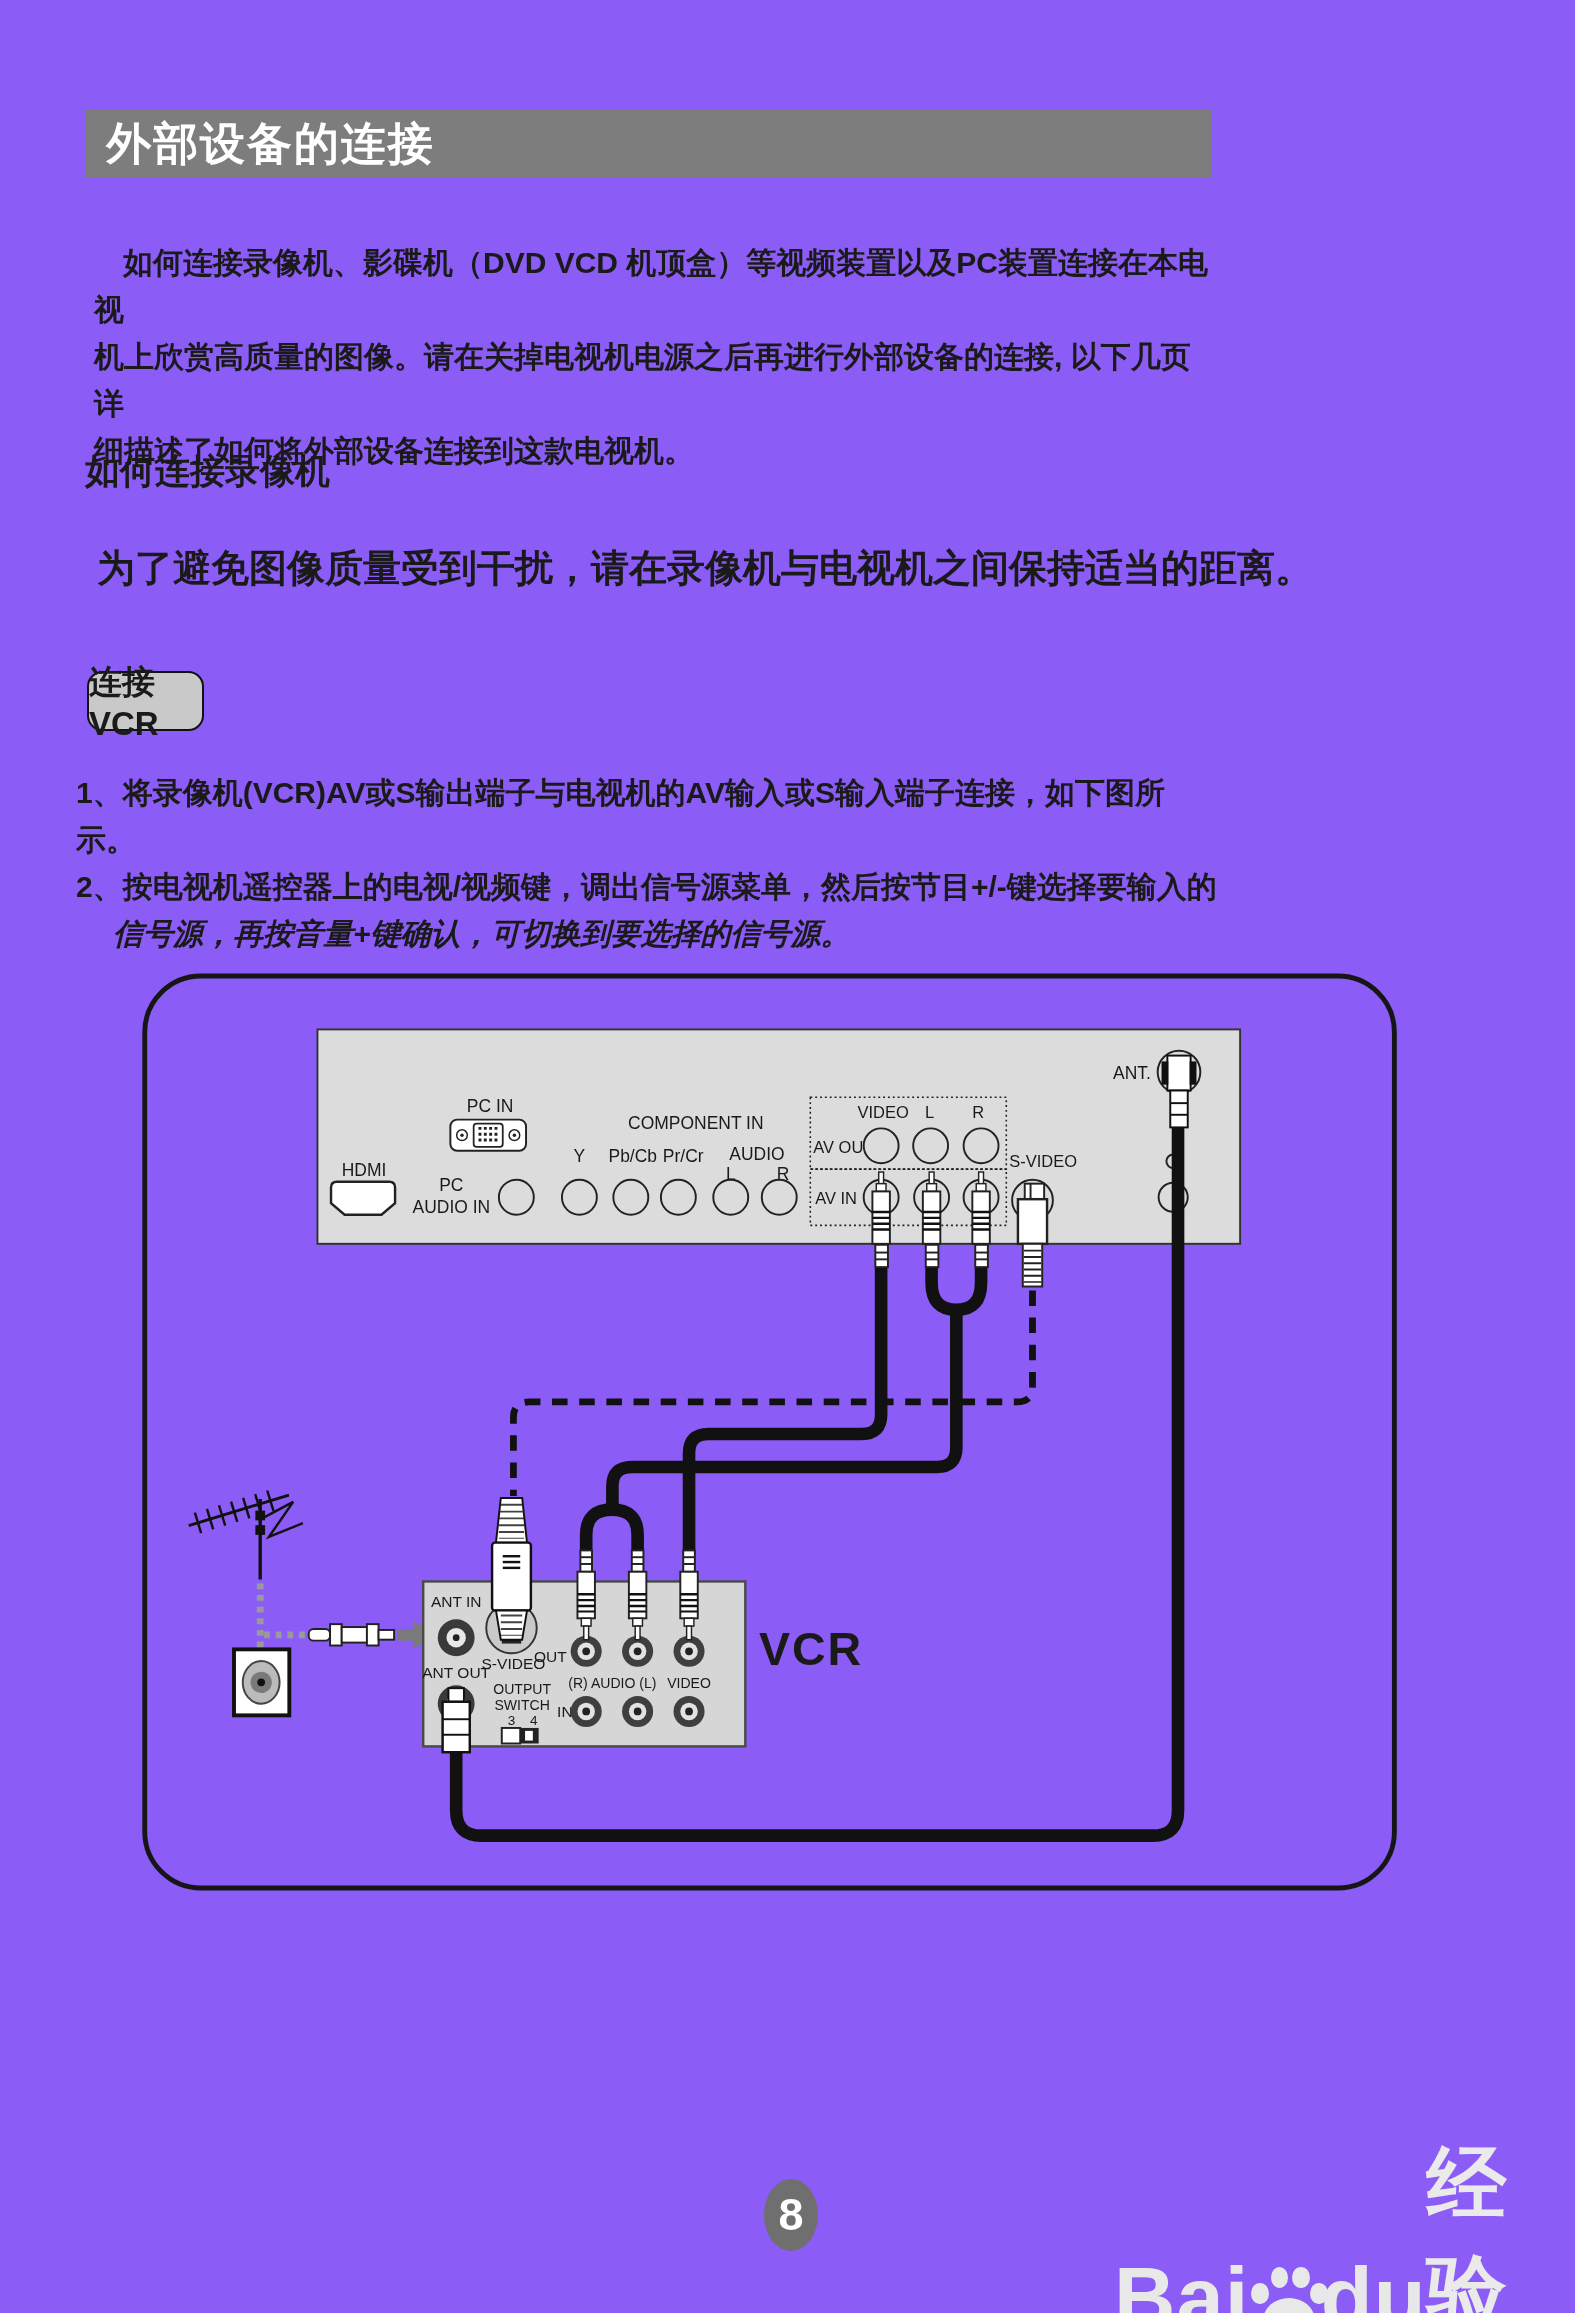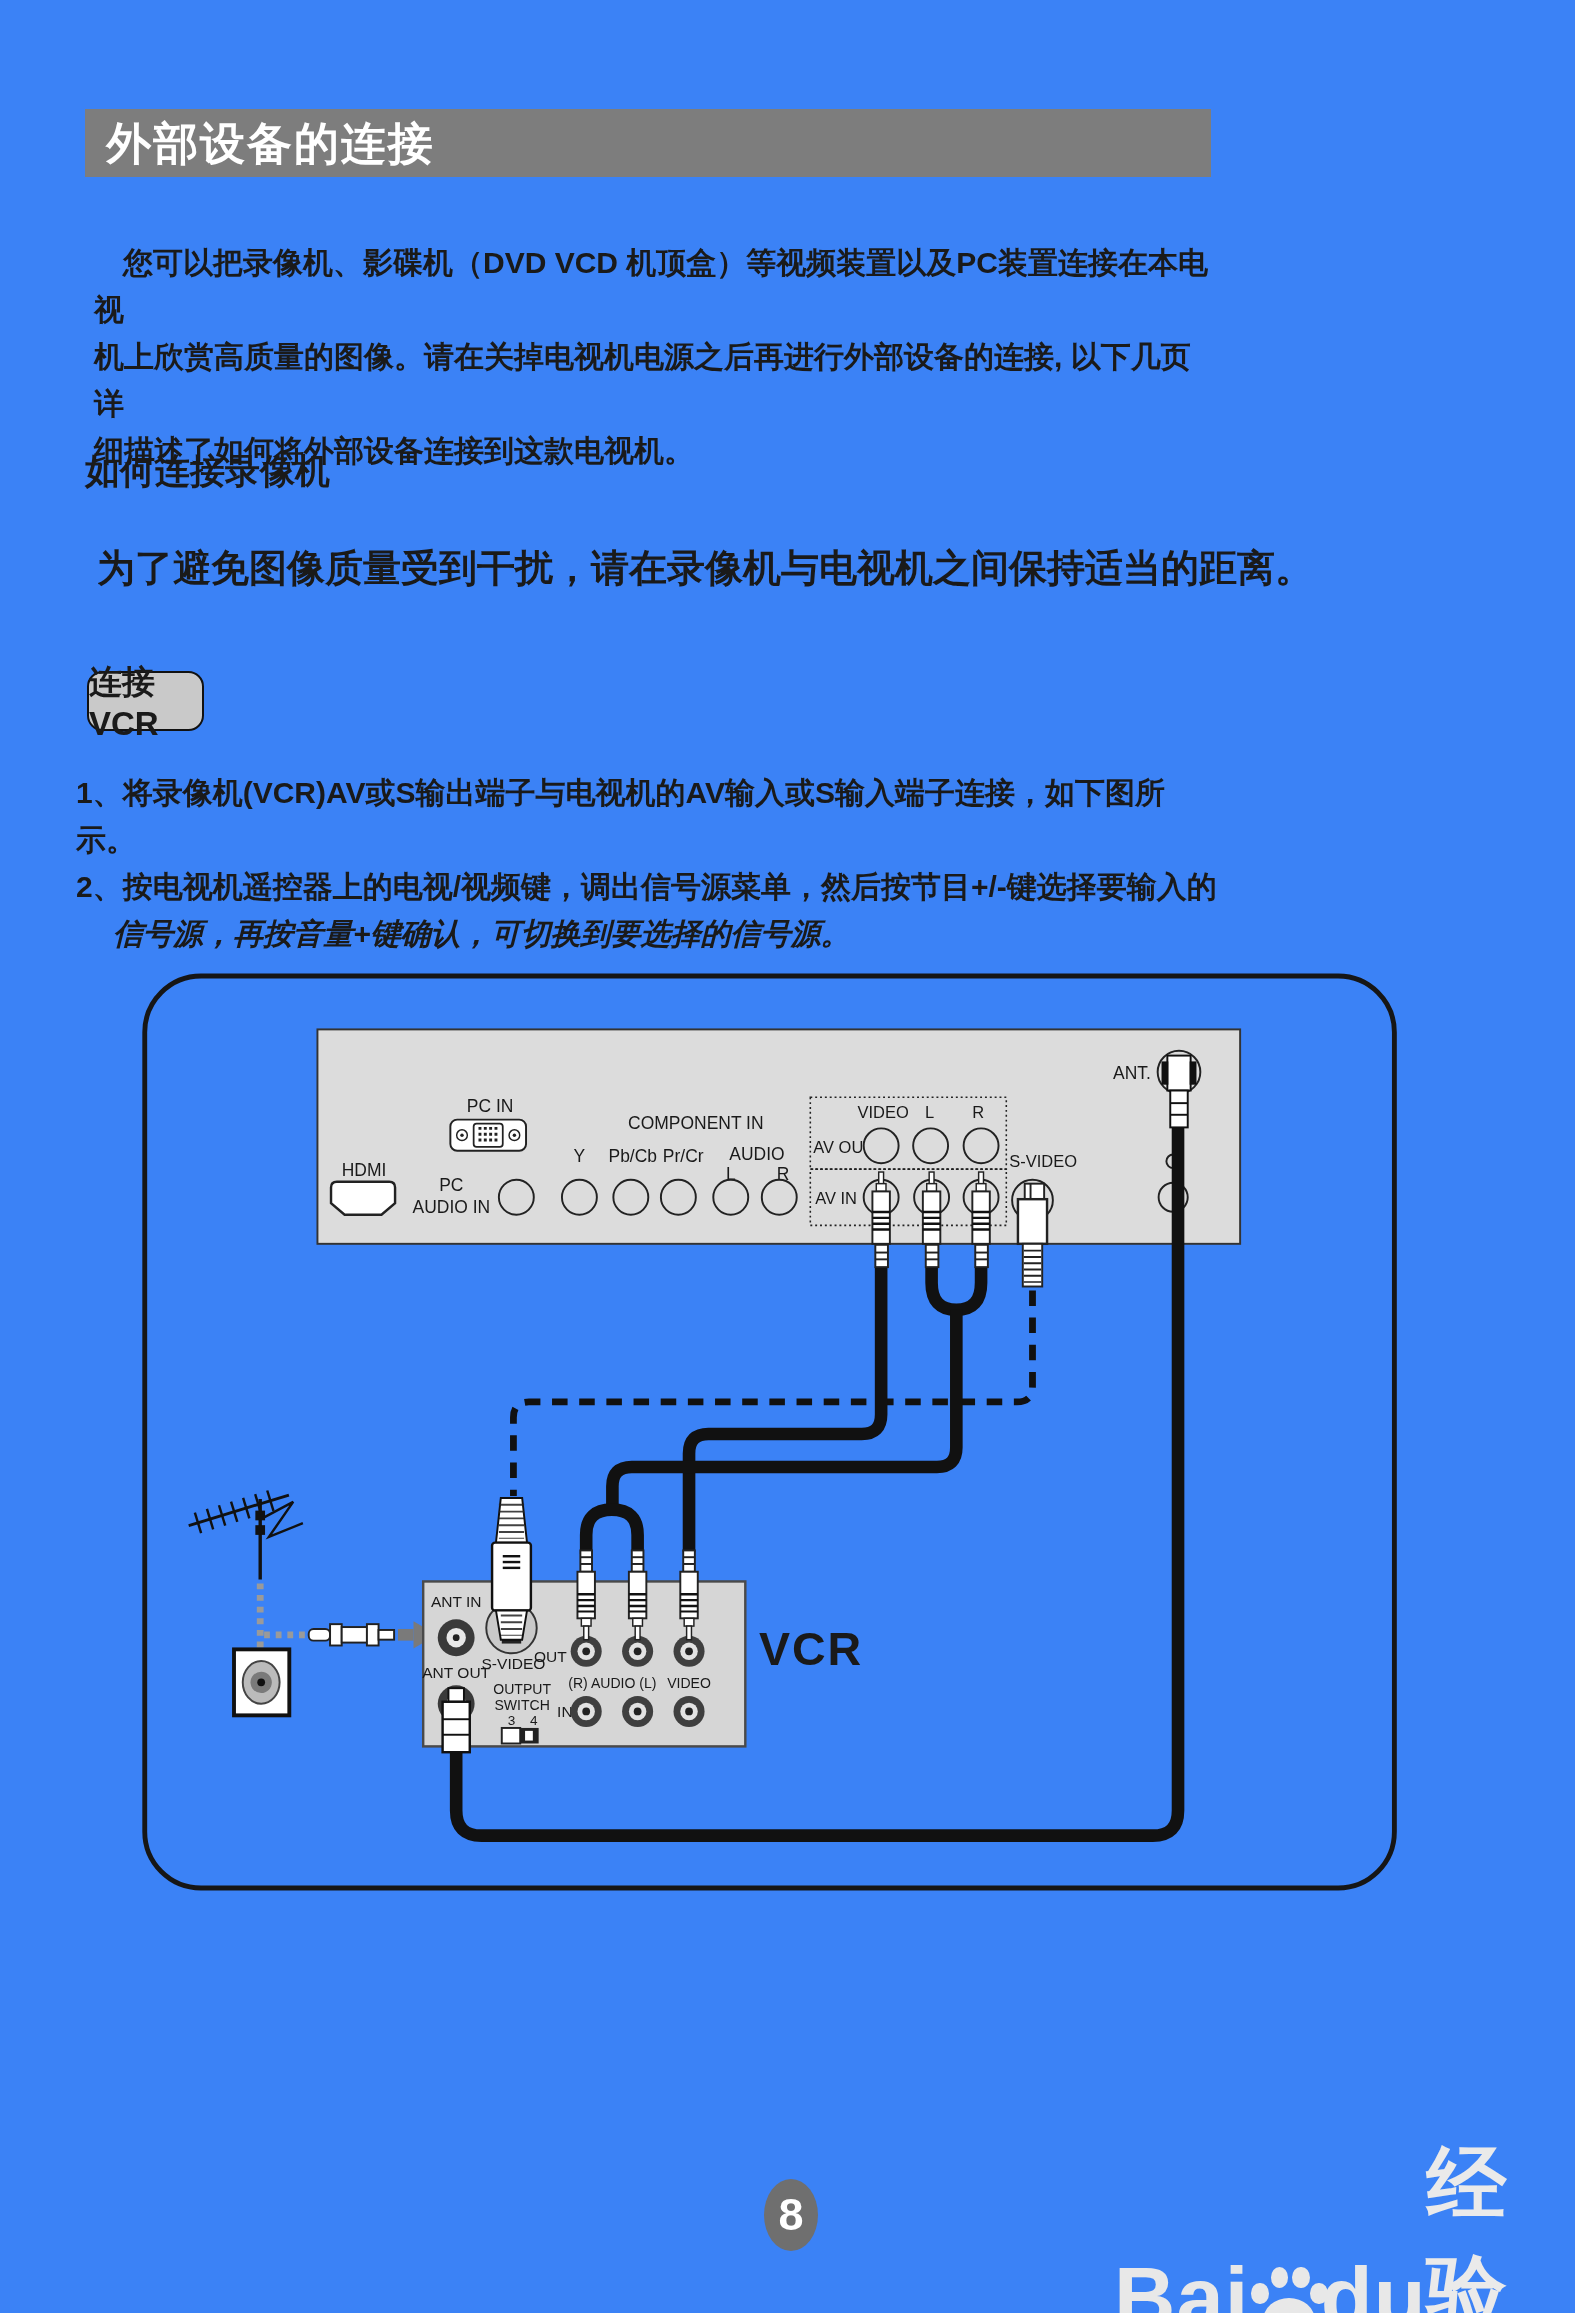--- a/index.html
+++ b/index.html
@@ -1,16 +1,16 @@
 <!DOCTYPE html>
 <html><head>
 <meta charset="utf-8">
 <style>
   html,body{margin:0;padding:0;background:#fff;}
-  #page{position:relative;width:1576px;height:2313px;background:#3b82f6;overflow:hidden;
+  #page{position:relative;width:1576px;height:2313px;background:#8b5cf6;overflow:hidden;
         font-family:"Liberation Sans","DejaVu Sans",sans-serif;color:#1a1a1a;}
   .abs{position:absolute;}
   
   #titlebar{left:85px;top:109px;width:1126px;height:68px;background:#7d7d7d;}
   #titlebar span{display:block;padding-left:21.3px;line-height:70px;font-size:45px;font-weight:bold;color:#ffffff;letter-spacing:1.9px;}
   
   #intro{left:94px;top:239px;width:1126px;font-size:30px;font-weight:600;line-height:47px;}
   #intro .l1{text-indent:29px;}
   
   #section-head{left:85px;top:448px;height:47px;display:flex;align-items:center;flex-direction:column;}
@@ -45,21 +45,21 @@
 </head>
 <body>
 
 <div id="page">
 
   <div class="abs" id="titlebar">
     <span>外部设备的连接</span>
   </div>
 
   <div class="abs" id="intro">
-    <div class="l1">您可以把录像机、影碟机（DVD VCD 机顶盒）等视频装置以及PC装置连接在本电视</div>
+    <div class="l1">如何连接录像机、影碟机（DVD VCD 机顶盒）等视频装置以及PC装置连接在本电视</div>
     <div>机上欣赏高质量的图像。请在关掉电视机电源之后再进行外部设备的连接, 以下几页详</div>
     <div>细描述了如何将外部设备连接到这款电视机。</div>
   </div>
 
   <div class="abs" id="section-head">
     <div class="sq"></div>
     <div class="tx">如何连接录像机</div>
   </div>
 
   <div class="abs" id="note">为了避免图像质量受到干扰，请在录像机与电视机之间保持适当的距离。</div>

